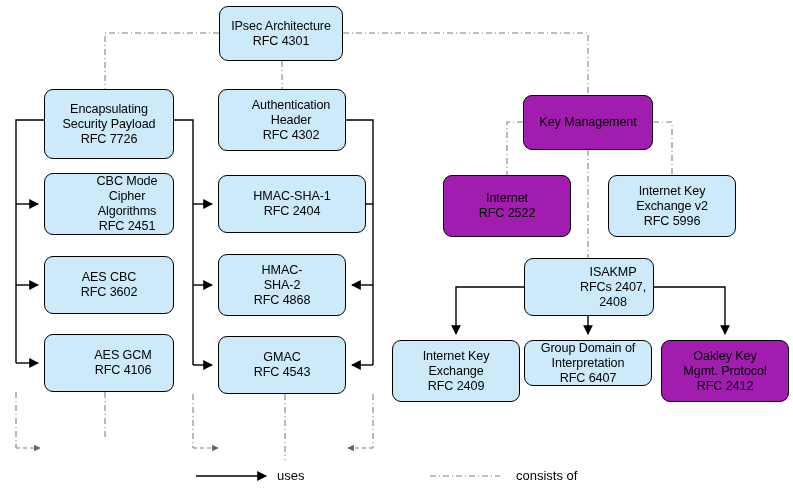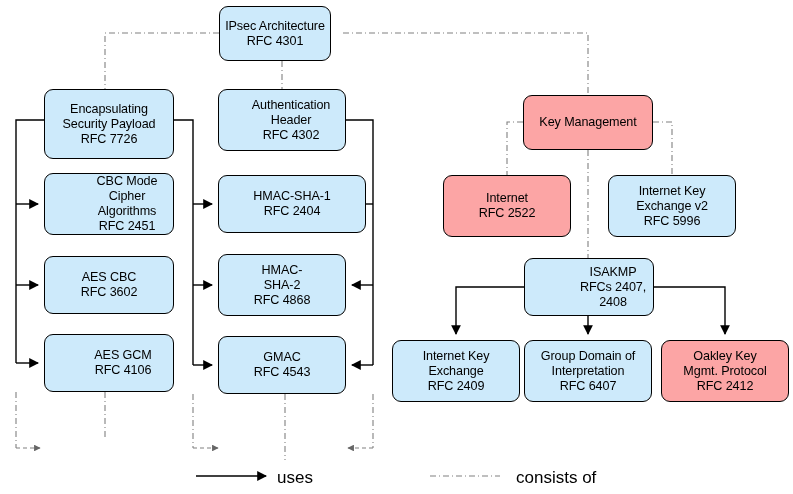--- a/index.html
+++ b/index.html
@@ -20,25 +20,25 @@
     display:flex;
     align-items:center;
     justify-content:center;
     text-align:center;
     font-size:12.6px;
     line-height:15px;
     letter-spacing:-0.1px;
     background:#cdeafb;
     z-index:3;
   }
-  .node.white{background:#fca5a5;}
+  .node.white{background:#a21caf;}
   .node .lbl{display:block;width:100%;padding:0 3px;}
   .legend-text{
     position:absolute;
-    font-size:17px;
+    font-size:13px;
     z-index:4;
     white-space:nowrap;
   }
 </style>
 </head>
 <body>
 
 <div id="canvas">
 
   <svg id="svg-layer" viewBox="0 0 793 494">
@@ -100,21 +100,21 @@
       <path d="M 654 287 L 725 287 L 725 334" marker-end="url(#arrow-solid)"></path>
 
       <path d="M 196 476 L 266 476" marker-end="url(#arrow-solid)"></path>
     </g>
 
     <g fill="none" stroke="#808080" stroke-width="1.1" stroke-dasharray="6,3,1,3">
       <path d="M 430 476 L 500 476"></path>
     </g>
   </svg>
 
-  <div class="node" style="left:219px;top:6px;width:112px;height:55px;">
+  <div class="node" style="left:219px;top:6px;width:124px;height:55px;">
     <span class="lbl">
       <span>IPsec Architecture</span><br><span>RFC 4301</span>
     </span>
   </div>
 
   <div class="node" style="left:44px;top:89px;width:130px;height:70px;">
     <span class="lbl">
       <span>Encapsulating</span><br><span>Security Payload</span><br><span>RFC 7726</span>
     </span>
   </div>
@@ -182,21 +182,21 @@
       <span>GMAC</span><br><span>RFC 4543</span>
     </span>
   </div>
 
   <div class="node" style="left:392px;top:340px;width:128px;height:62px;">
     <span class="lbl">
       <span>Internet Key</span><br><span>Exchange</span><br><span>RFC 2409</span>
     </span>
   </div>
 
-  <div class="node" style="left:524px;top:340px;width:128px;height:62px;">
+  <div class="node" style="left:524px;top:340px;width:128px;height:46px;">
     <span class="lbl">
       <span>Group Domain of</span><br><span>Interpretation</span><br><span>RFC 6407</span>
     </span>
   </div>
 
   <div class="node white" style="left:661px;top:340px;width:128px;height:62px;">
     <span class="lbl">
       <span>Oakley Key</span><br><span>Mgmt. Protocol</span><br><span>RFC 2412</span>
     </span>
   </div>

